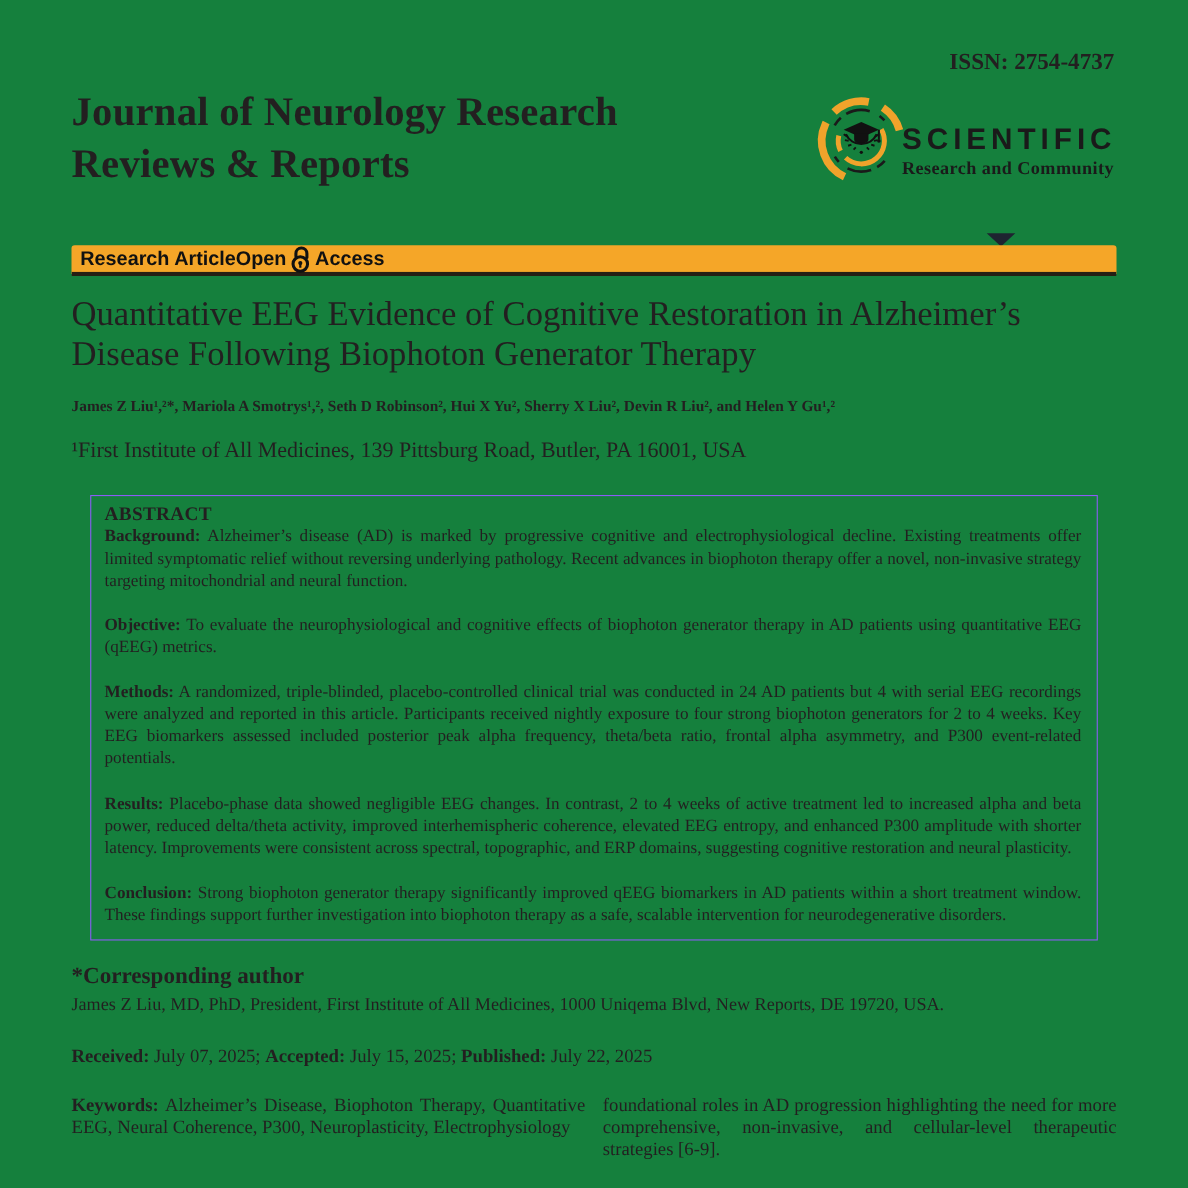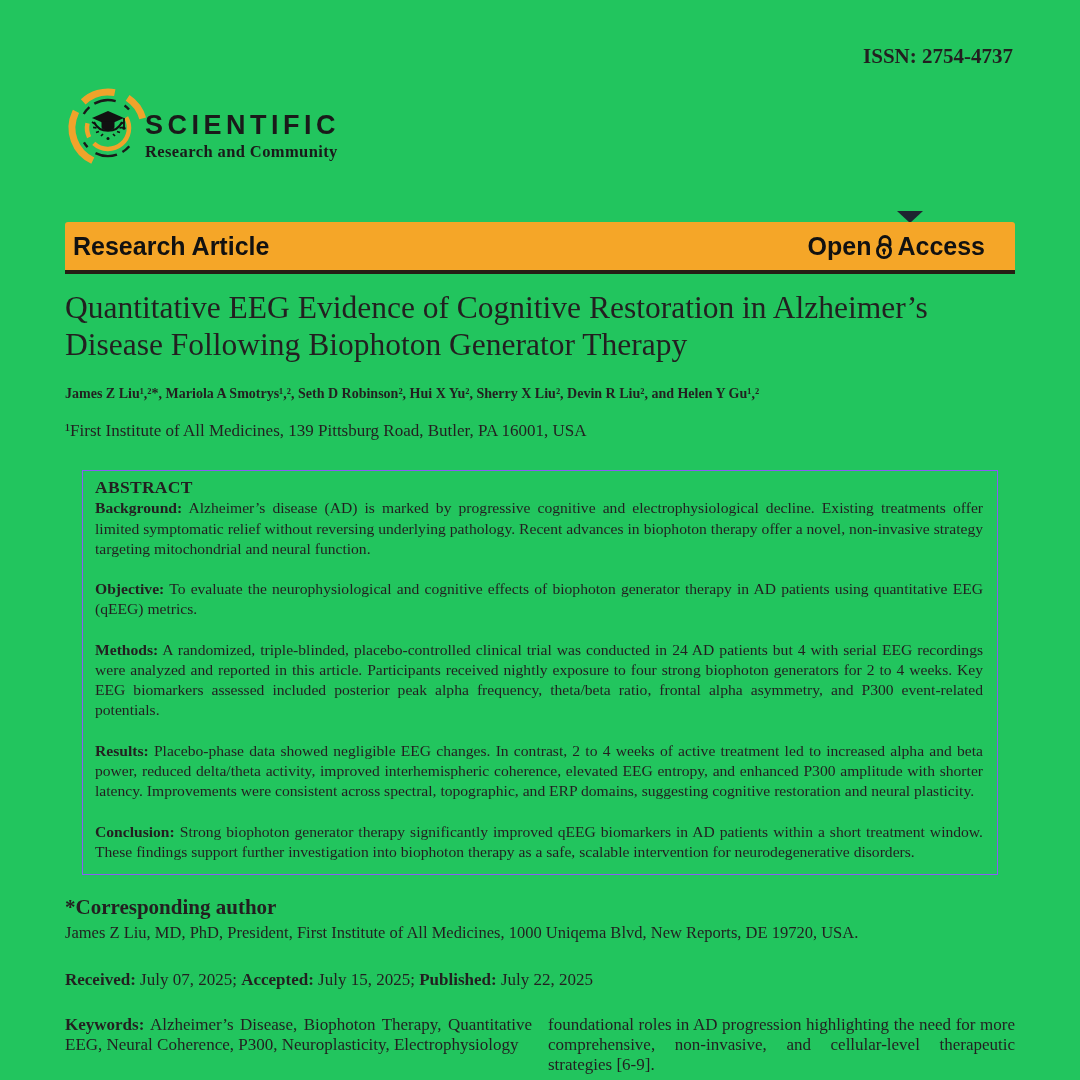--- a/index.html
+++ b/index.html
@@ -2,21 +2,21 @@
 <html><head>
 <meta charset="utf-8">
 <style>
   * { margin: 0; padding: 0; box-sizing: border-box; }
   html, body { background: #ffffff; }
   .page {
     position: relative;
     width: 1080px;
     height: 1080px;
     margin: 0 auto;
-    background: #22c55e;
+    background: #15803d;
     color: #231f20;
     font-family: "Liberation Serif", serif;
     padding: 0 65px;
     overflow: hidden;
   }
   .pre { white-space: pre-line; }
 
   
   .issn {
     margin-top: 44px;
@@ -60,31 +60,30 @@
     font-size: 16.5px;
     color: #1a1a1a;
     margin-top: 3px;
     letter-spacing: 0.4px;
   }
 
   
   .banner-wrap { position: relative; margin-top: 47px; }
   .banner {
     position: relative;
-    height: 52px;
+    height: 28px;
     background: var(--banner-bg, #F5A628);
     border-bottom: 4px solid #251f14;
     border-radius: 3px 3px 0 0;
     display: flex;
     align-items: center;
-    justify-content: space-between;
     padding: 0 30px 0 8px;
     font-family: "Liberation Sans", sans-serif;
     font-weight: bold;
-    font-size: 25px;
+    font-size: 18px;
     color: #111111;
   }
   .banner-triangle {
     position: absolute;
     top: -11px;
     right: 92px;
     width: 0; height: 0;
     border-left: 13px solid transparent;
     border-right: 13px solid transparent;
     border-top: 12px solid #1e2430;
@@ -97,21 +96,21 @@
     font-size: 31.5px;
     line-height: 1.18;
     font-weight: normal;
     color: #231f20;
   }
   .authors {
     margin-top: 23px;
     font-size: 14px;
     font-weight: bold;
   }
-  .affiliation { margin-top: 19px; font-size: 17px; }
+  .affiliation { margin-top: 19px; font-size: 20px; }
 
   
   .abstract-box {
     margin: 29px 17px 0 17px;
     border: 1px solid #8b5cf6;
     padding: 6px 14px 12px 12px;
   }
   .abstract-heading { font-size: 17.5px; font-weight: bold; letter-spacing: 0.3px; }
   .abstract-box p {
     font-size: 15.6px;
@@ -144,20 +143,22 @@
   .col b { font-weight: bold; }
 </style>
 </head>
 <body>
 
 <div class="page">
 
   <div class="issn">ISSN: 2754-4737</div>
 
   <div class="header-row">
+    <h1 class="journal-title pre">Journal of Neurology Research
+Reviews &amp; Reports</h1>
 
     <div class="logo-block">
       <span class="logo-mark">
         <svg width="86" height="86" viewBox="0 0 86 86">
 
           <circle cx="43" cy="43" r="36" fill="none" stroke="#F0A32B" stroke-width="7" stroke-dasharray="58 12 34 14 26 120" transform="rotate(115 43 43)"></circle>
           <circle cx="43" cy="43" r="28" fill="none" stroke="#1a1a1a" stroke-width="2.4" stroke-dasharray="9 6 22 10 6 40" transform="rotate(210 43 43)"></circle>
           <circle cx="43" cy="43" r="21" fill="none" stroke="#F0A32B" stroke-width="4.5" stroke-dasharray="30 8 14 50" transform="rotate(50 43 43)"></circle>
 
           <polygon points="43,26 59,33 43,40 27,33" fill="#111111"></polygon>

